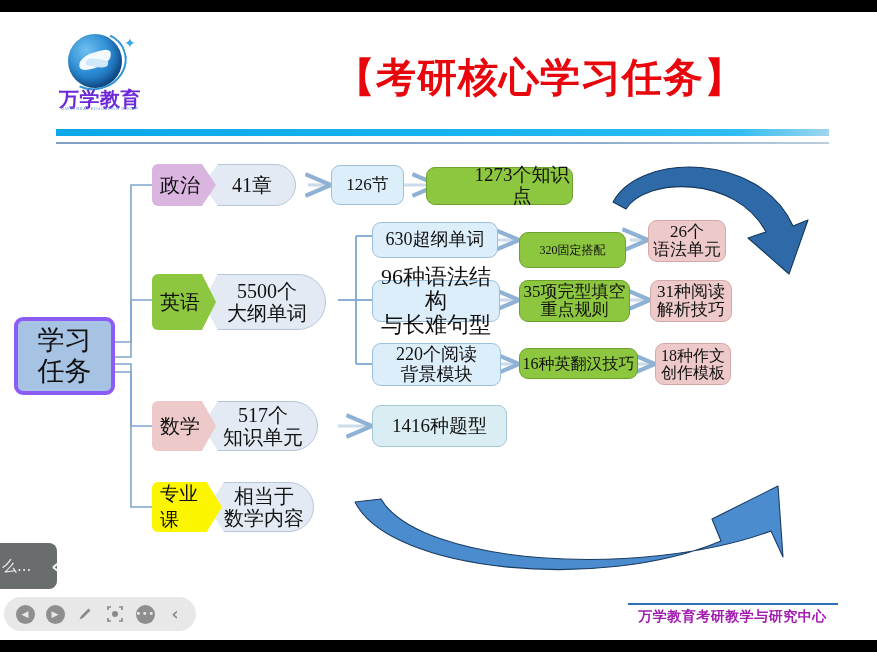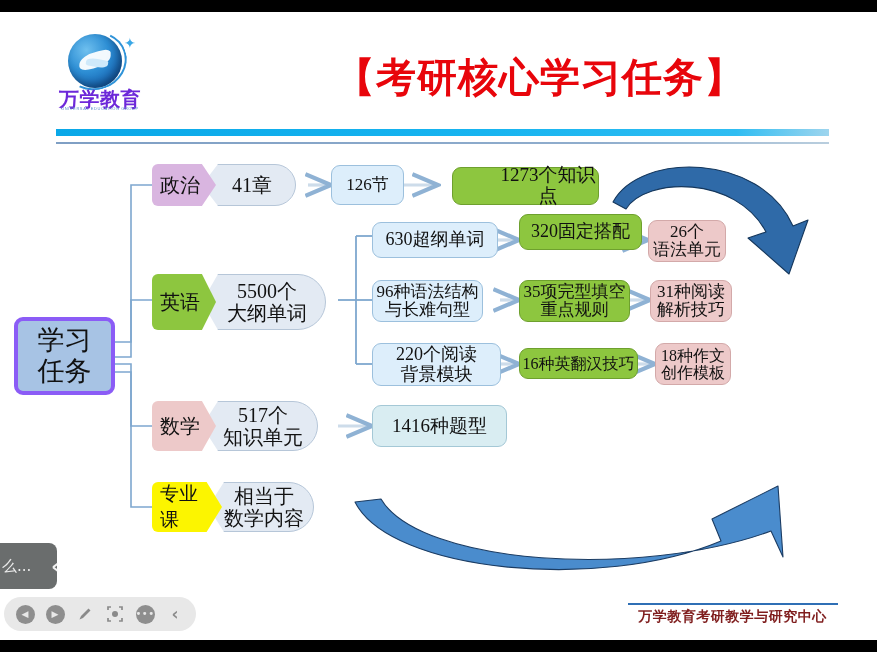--- a/index.html
+++ b/index.html
@@ -134,21 +134,21 @@
     padding-right: 6px;
   }
 
   
   .footer-rule {
     position: absolute; left: 628px; top: 591px; width: 210px; height: 1.5px;
     background: #2f6fb5;
   }
   .footer-text {
     position: absolute; left: 600px; top: 596px; width: 265px;
-    text-align: center; color: #7f1d1d;
+    text-align: center; color: #a21caf;
     font-size: 14px; font-weight: bold; letter-spacing: .5px;
     font-family: "DejaVu Sans", "Liberation Sans", sans-serif;
   }
 
   
   .tooltip {
     position: absolute; left: -38px; top: 543px;
     width: 95px; height: 46px;
     background: #6a6d6d; border-radius: 8px;
     display: flex; align-items: center;
@@ -243,34 +243,34 @@
     </svg>
 
     <div id="center-node" class="node node-blue">学习
 任务</div>
 
     <div class="subject-wrap" style="left:152px; top:152px; height:42px;">
       <div class="subject-tag pt" style="background:#d9b5e0; width:64px;">政治</div>
       <div class="subject-body" style="width:94px;">41章</div>
     </div>
     <div class="node node-lblue" style="left:331px; top:153px; width:73px; height:40px;">126节</div>
-    <div class="node node-green" style="left:452px; top:155px; width:147px; height:38px; font-size:19px;padding-left:45px;">1273个知识点</div>
+    <div class="node node-green" style="left:426px; top:155px; width:147px; height:38px; font-size:19px;padding-left:45px;">1273个知识点</div>
 
     <div class="subject-wrap" style="left:152px; top:262px; height:56px;">
       <div class="subject-tag pt" style="background:#8dc63f; width:64px;">英语</div>
       <div class="subject-body" style="width:124px; border-radius:0 28px 28px 0;">5500个
 大纲单词</div>
     </div>
 
     <div class="node node-lblue" style="left:372px; top:210px; width:126px; height:36px; font-size:18px;">630超纲单词</div>
-    <div class="node node-green" style="left:519px; top:202px; width:123px; height:36px; font-size:18px;">320固定搭配</div>
+    <div class="node node-green" style="left:519px; top:220px; width:107px; height:36px; font-size:12px;">320固定搭配</div>
     <div class="node node-pink" style="left:648px; top:208px; width:78px; height:42px; font-size:17px;">26个
 语法单元</div>
 
-    <div class="node node-lblue" style="left:372px; top:268px; width:111px; height:42px; font-size:17px;">96种语法结构
+    <div class="node node-lblue" style="left:372px; top:268px; width:128px; height:42px; font-size:22px;">96种语法结构
 与长难句型</div>
     <div class="node node-green" style="left:519px; top:268px; width:111px; height:42px; font-size:17px;">35项完型填空
 重点规则</div>
     <div class="node node-pink" style="left:650px; top:268px; width:82px; height:42px; font-size:17px;">31种阅读
 解析技巧</div>
 
     <div class="node node-lblue" style="left:372px; top:331px; width:129px; height:43px; font-size:18px;">220个阅读
 背景模块</div>
     <div class="node node-green" style="left:519px; top:336px; width:119px; height:31px; font-size:16px;">16种英翻汉技巧</div>
     <div class="node node-pink" style="left:655px; top:331px; width:76px; height:42px; font-size:16px;">18种作文

